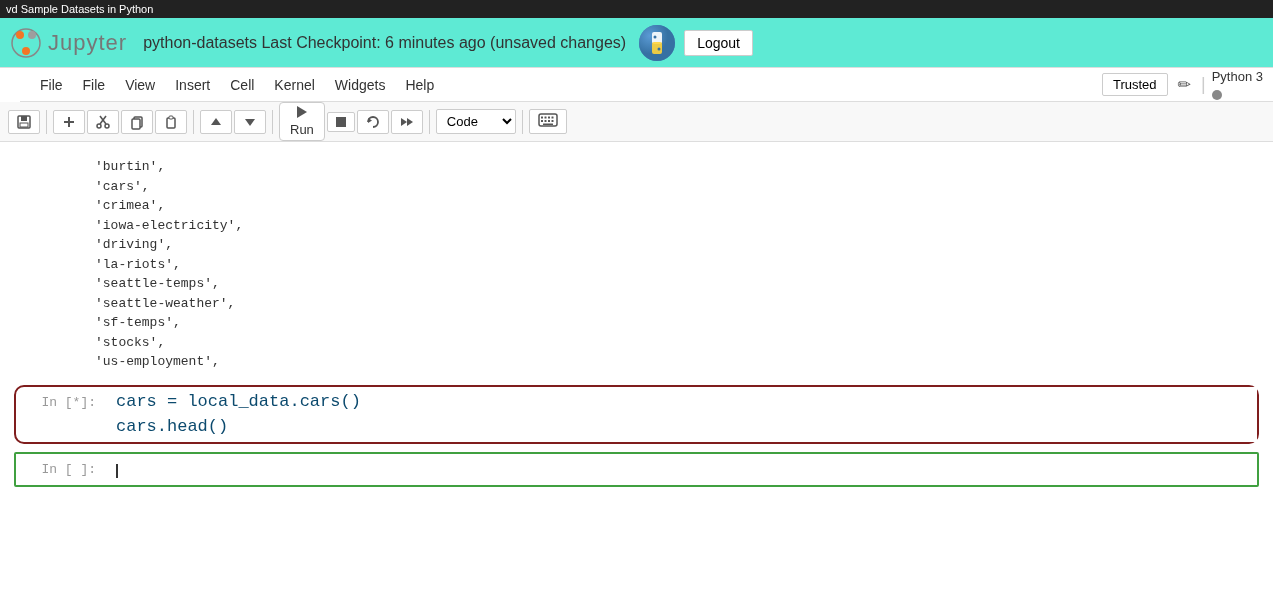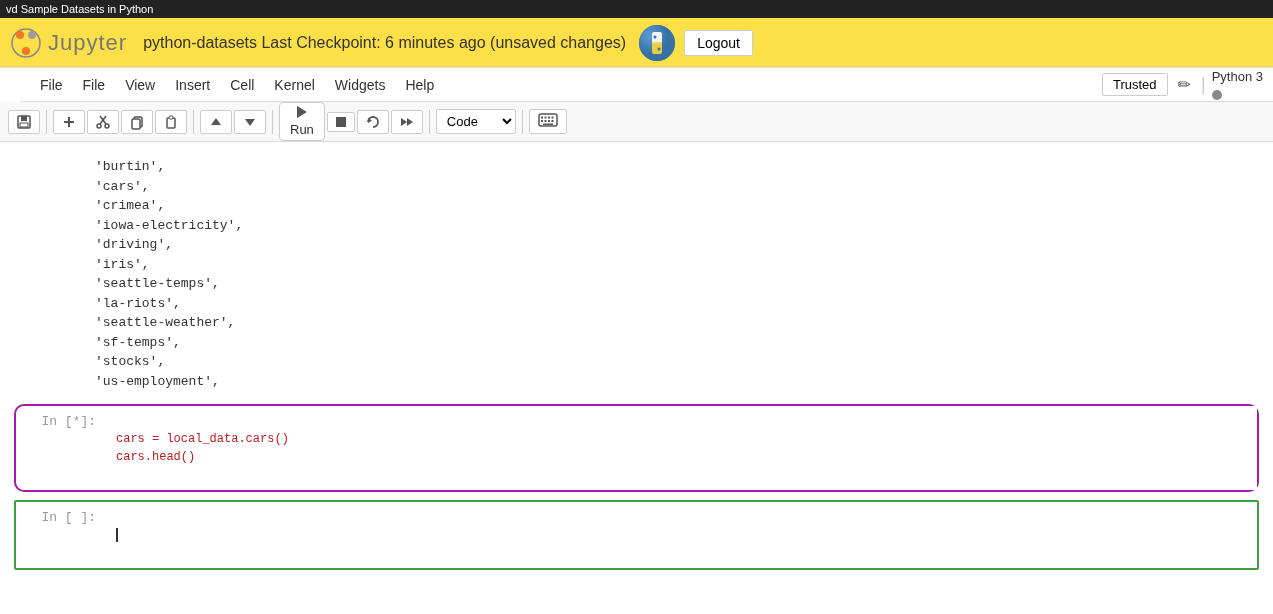--- a/index.html
+++ b/index.html
@@ -19,21 +19,21 @@
       height: 18px;
       display: flex;
       align-items: center;
     }
 
     
     #header {
       display: flex;
       align-items: center;
       padding: 4px 10px;
-      background: #fde047;
+      background: #5eead4;
       border-bottom: 1px solid #ddd;
       height: 50px;
       gap: 12px;
     }
 
     #jupyter-logo {
       display: flex;
       align-items: center;
       gap: 6px;
       margin-right: 4px;
@@ -216,21 +216,21 @@
       padding: 4px 4px 4px 10px;
       font-family: "Courier New", Courier, monospace;
       font-size: 13px;
       color: #333;
       line-height: 1.5;
       background: #fff;
     }
 
     
     .code-cell-running {
-      border: 2px solid #a21caf;
+      border: 2px solid #7f1d1d;
       margin: 8px 14px;
       border-radius: 10px;
       background: #fff;
     }
 
     .code-cell-selected {
       border: 2px solid #40a040;
       margin: 8px 14px;
       border-radius: 2px;
       background: #fff;
@@ -247,24 +247,24 @@
       font-family: "Courier New", Courier, monospace;
       font-size: 13px;
       color: #999;
       text-align: right;
       user-select: none;
       flex-shrink: 0;
     }
 
     .cell-content {
       flex: 1;
-      padding: 24px 10px;
+      padding: 2px 10px;
       font-family: "Courier New", Courier, monospace;
-      font-size: 12px;
-      color: #b91c1c;
+      font-size: 17px;
+      color: #0c4a6e;
       line-height: 1.5;
       outline: none;
       background: #fff;
     }
 
     .cell-content .cursor {
       display: inline-block;
       width: 2px;
       height: 14px;
       background: #333;
@@ -460,23 +460,22 @@
 
 <div id="notebook-area">
 
   <div class="output-cell-box">
     <div class="output-content">
       <div>'burtin',</div>
       <div>'cars',</div>
       <div>'crimea',</div>
       <div>'iowa-electricity',</div>
       <div>'driving',</div>
-      <div>'iris',</div>
+      <div>'la-riots',</div>
       <div>'seattle-temps',</div>
-      <div>'la-riots',</div>
       <div>'seattle-weather',</div>
       <div>'sf-temps',</div>
       <div>'stocks',</div>
       <div>'us-employment',</div>
     </div>
   </div>
 
   <div class="code-cell-running">
     <div class="cell-inner">
       <div class="cell-prompt">In [*]:</div>

